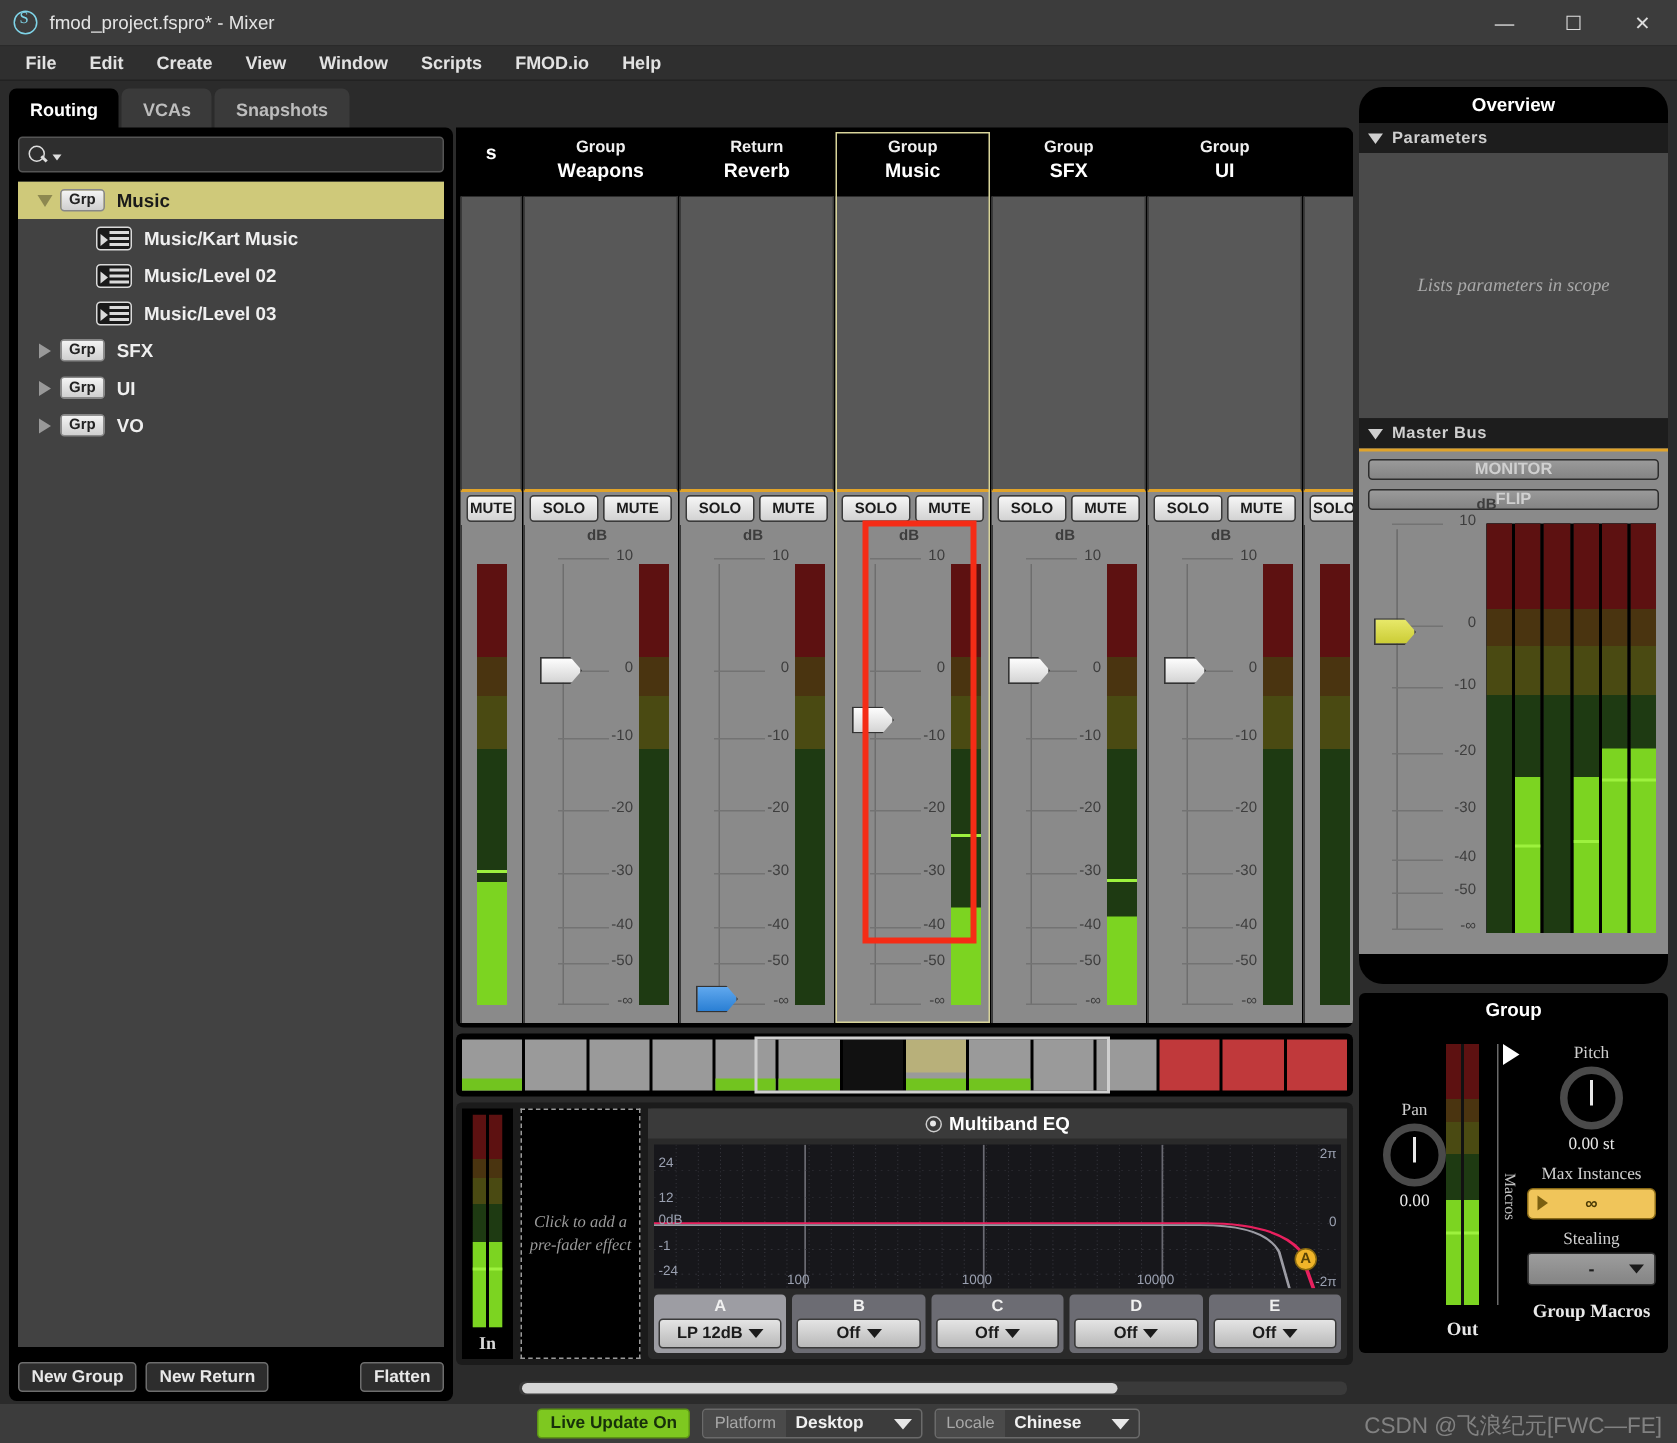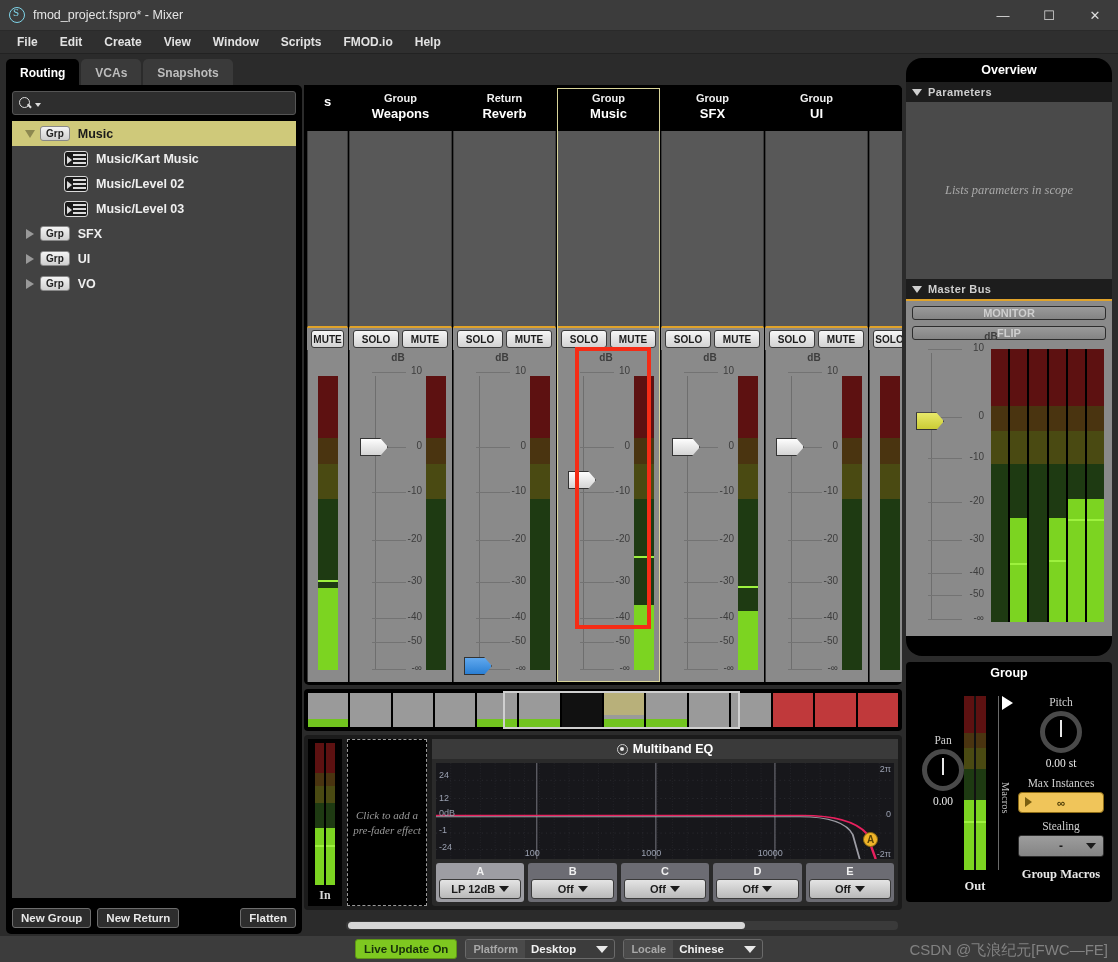--- a/index.html
+++ b/index.html
@@ -341,21 +341,21 @@
     background:#3c3c3c; display:flex; align-items:center; justify-content:center; gap:8px;
   }
   .live-badge {
     background:#7ec820; color:#17300a; font-size:11.5px; font-weight:bold;
     border-radius:3px; padding:3px 8px; border:1px solid #5d9416;
   }
   .status-group {
     display:flex; align-items:center; border:1px solid #6a6a6a; border-radius:3px;
     overflow:hidden; height:20px;
   }
-  .sg-label { background:#4a4a4a; color:#a8a8a8; font-size:11px; font-weight:bold; padding:0 7px; line-height:18px; }
+  .sg-label { background:#4a4a4a; color:#a8a8a8; font-size:11px; font-weight:normal; padding:0 7px; line-height:18px; }
   .sg-value { color:#f0f0f0; font-size:11.5px; font-weight:bold; padding:0 6px; line-height:18px; }
   .sg-caret { margin:0 6px 0 14px; width:0;height:0;
     border-left:6px solid transparent;border-right:6px solid transparent;border-top:7px solid #e8e8e8; }
   .watermark {
     position:absolute; right:10px; bottom:2px; font-size:15px; color:#8e8e8e;
     opacity:.85; pointer-events:none;
   }
 </style>
 </head>
 <body>

